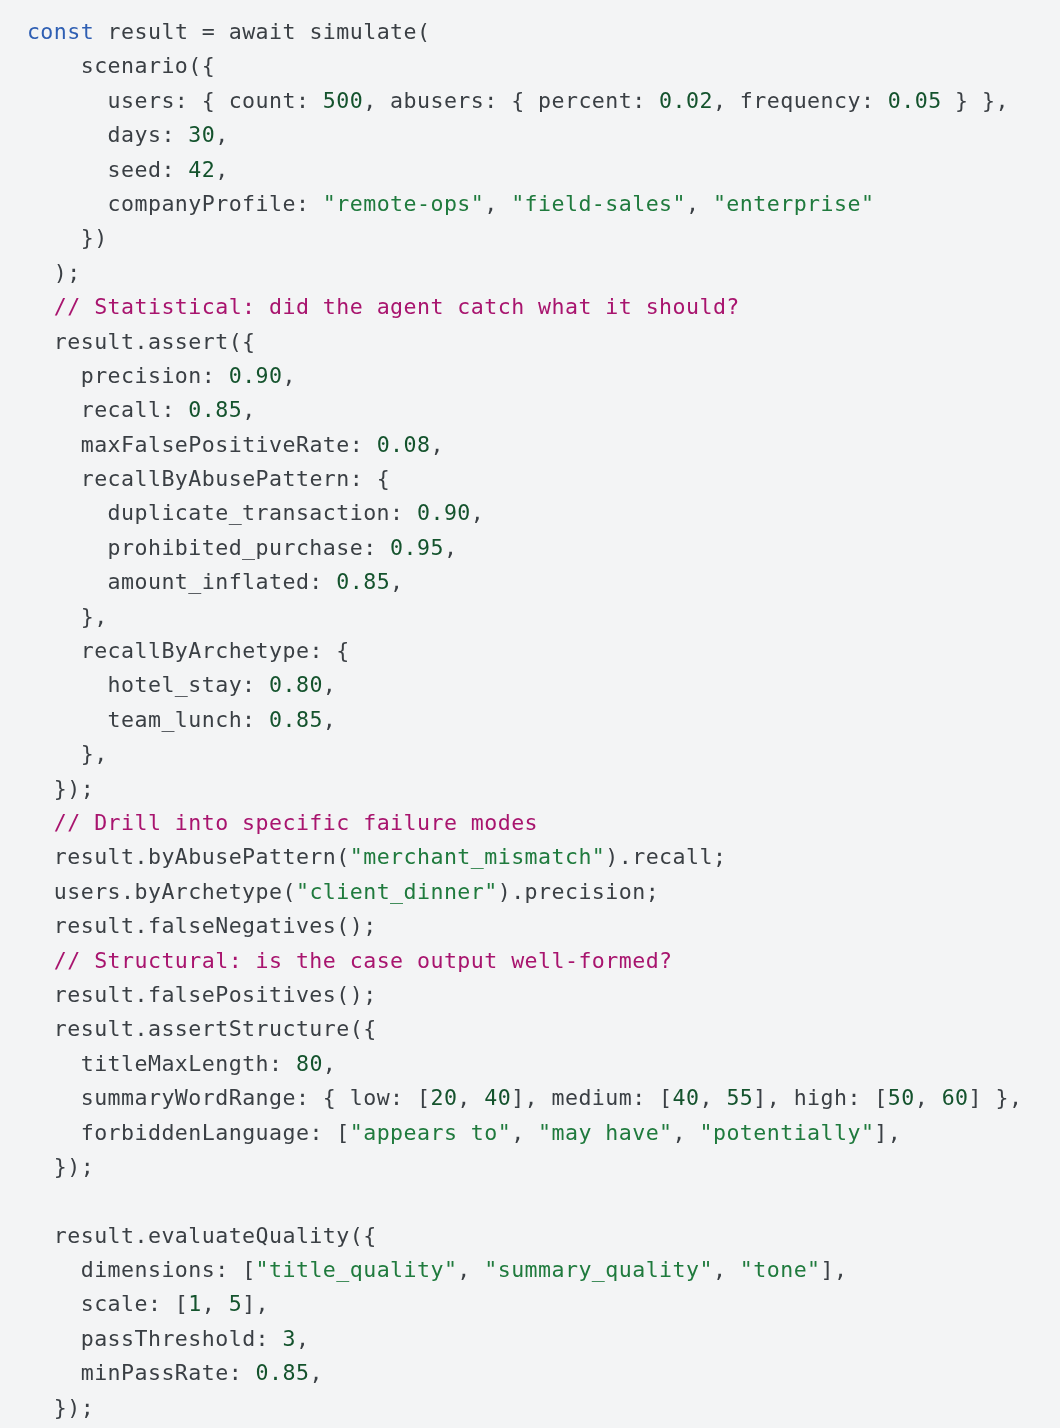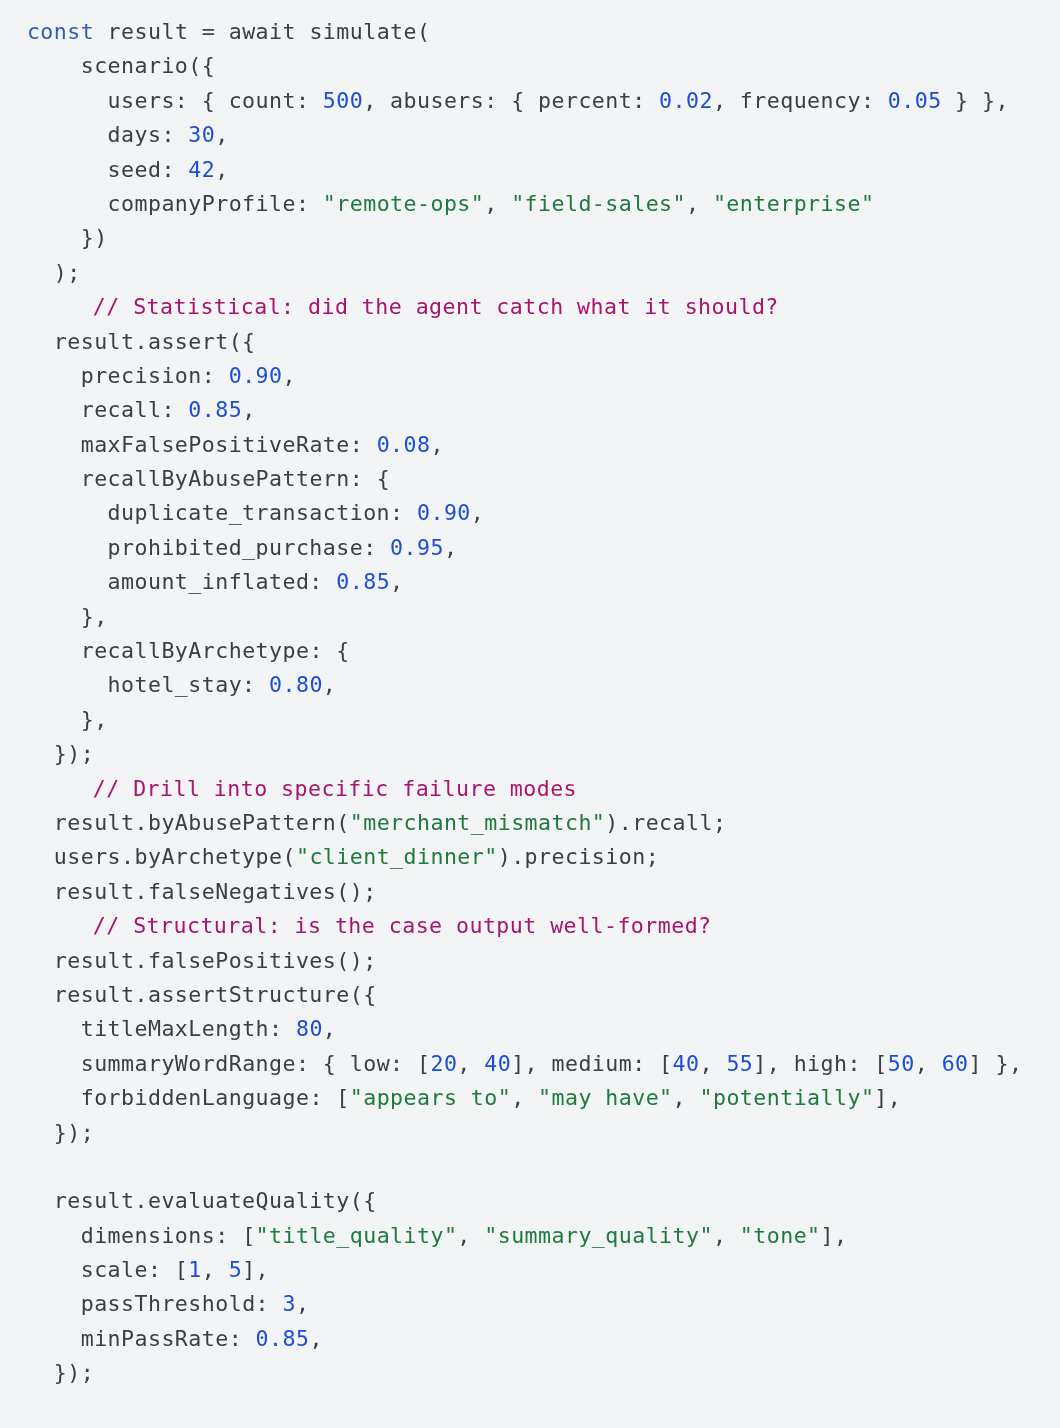--- a/index.html
+++ b/index.html
@@ -11,23 +11,23 @@
     position:absolute; left:0; top:0; width:1060px;
     padding-top:15px;
     font-family:"DejaVu Sans Mono", "Liberation Mono", monospace;
     font-size:21.6px;
     letter-spacing:0.45px;
     line-height:34.4px;
     color:#3a3f44;
   }
   .line { white-space:pre; height:34.4px; }
   .t-kw { color:#2f5fb3; }
-  .t-num { color:#1d4ed8; }
+  .t-num { color:#14532d; }
   .t-str { color:#1f7a3d; }
-  .t-com { color:#a8146e;margin-left:39px; }
+  .t-com { color:#a8146e; }
   .t-pl { color:#3a3f44; }
 </style>
 </head>
 <body>
 
 <div class="code" id="code-block">
     <div class="line"><span>  </span><span class="t-kw">const</span><span class="t-pl"> result = await simulate(</span></div>
     <div class="line"><span>      </span><span class="t-pl">scenario({</span></div>
     <div class="line"><span>        </span><span class="t-pl">users: { count: </span><span class="t-num">500</span><span class="t-pl">, abusers: { percent: </span><span class="t-num">0.02</span><span class="t-pl">, frequency: </span><span class="t-num">0.05</span><span class="t-pl"> } },</span></div>
     <div class="line"><span>        </span><span class="t-pl">days: </span><span class="t-num">30</span><span class="t-pl">,</span></div>
@@ -40,20 +40,21 @@
     <div class="line"><span>      </span><span class="t-pl">precision: </span><span class="t-num">0.90</span><span class="t-pl">,</span></div>
     <div class="line"><span>      </span><span class="t-pl">recall: </span><span class="t-num">0.85</span><span class="t-pl">,</span></div>
     <div class="line"><span>      </span><span class="t-pl">maxFalsePositiveRate: </span><span class="t-num">0.08</span><span class="t-pl">,</span></div>
     <div class="line"><span>      </span><span class="t-pl">recallByAbusePattern: {</span></div>
     <div class="line"><span>        </span><span class="t-pl">duplicate_transaction: </span><span class="t-num">0.90</span><span class="t-pl">,</span></div>
     <div class="line"><span>        </span><span class="t-pl">prohibited_purchase: </span><span class="t-num">0.95</span><span class="t-pl">,</span></div>
     <div class="line"><span>        </span><span class="t-pl">amount_inflated: </span><span class="t-num">0.85</span><span class="t-pl">,</span></div>
     <div class="line"><span>      </span><span class="t-pl">},</span></div>
     <div class="line"><span>      </span><span class="t-pl">recallByArchetype: {</span></div>
     <div class="line"><span>        </span><span class="t-pl">hotel_stay: </span><span class="t-num">0.80</span><span class="t-pl">,</span></div>
+    <div class="line"><span>        </span><span class="t-pl">team_lunch: </span><span class="t-num">0.85</span><span class="t-pl">,</span></div>
     <div class="line"><span>      </span><span class="t-pl">},</span></div>
     <div class="line"><span>    </span><span class="t-pl">});</span></div>
     <div class="line"><span>    </span><span class="t-com">// Drill into specific failure modes</span></div>
     <div class="line"><span>    </span><span class="t-pl">result.byAbusePattern(</span><span class="t-str">"merchant_mismatch"</span><span class="t-pl">).recall;</span></div>
     <div class="line"><span>    </span><span class="t-pl">users.byArchetype(</span><span class="t-str">"client_dinner"</span><span class="t-pl">).precision;</span></div>
     <div class="line"><span>    </span><span class="t-pl">result.falseNegatives();</span></div>
     <div class="line"><span>    </span><span class="t-com">// Structural: is the case output well-formed?</span></div>
     <div class="line"><span>    </span><span class="t-pl">result.falsePositives();</span></div>
     <div class="line"><span>    </span><span class="t-pl">result.assertStructure({</span></div>
     <div class="line"><span>      </span><span class="t-pl">titleMaxLength: </span><span class="t-num">80</span><span class="t-pl">,</span></div>

